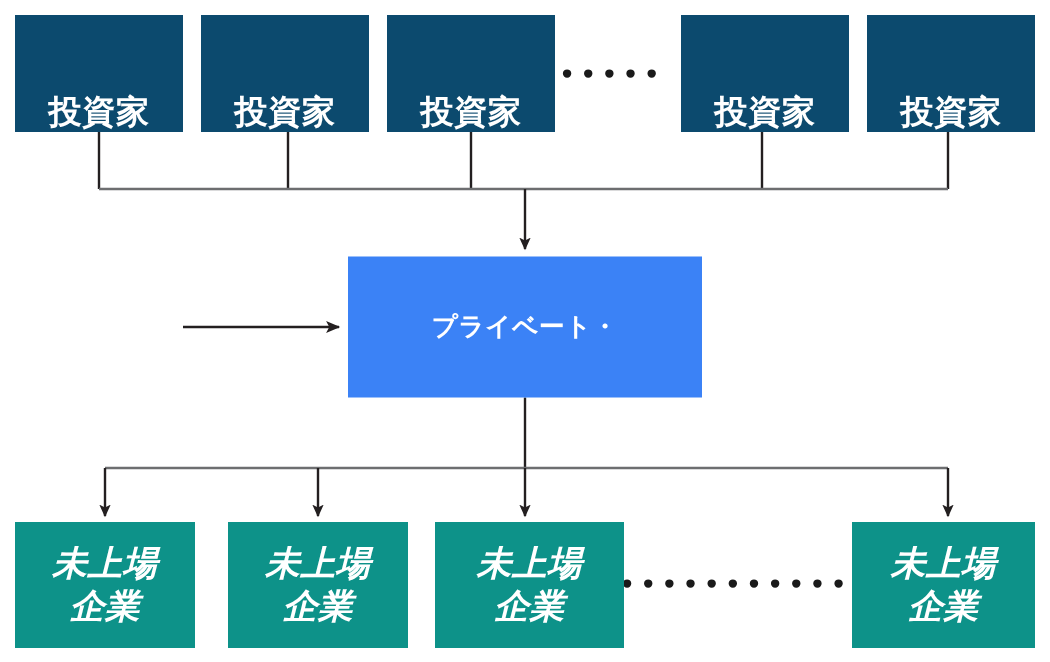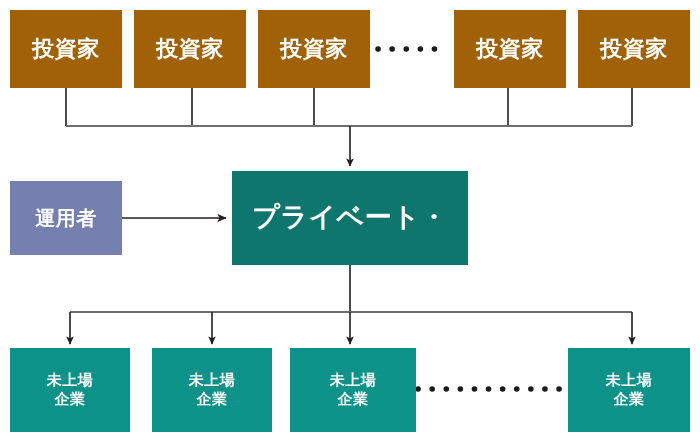--- a/index.html
+++ b/index.html
@@ -21,34 +21,36 @@
     align-items: center;
     justify-content: center;
     text-align: center;
     color: #ffffff;
     font-weight: bold;
     line-height: 1.25;
     box-sizing: border-box;
     letter-spacing: 0.5px;
   }
   .node-investor {
-    background: #a16207;
+    background: #0c4a6e;
     font-size: 22px;
+    align-items: flex-end;
   }
   .node-manager {
     background: #7680ae;
     font-size: 20px;
   }
   .node-fund {
-    background: #0f766e;
-    font-size: 27px;
+    background: #3b82f6;
+    font-size: 17px;
   }
   .node-company {
     background: #0d9289;
-    font-size: 15px;
+    font-size: 23px;
+    font-style: italic;
   }
   .node-label {
     display: block;
     padding: 0 4px;
   }
   svg.connectors {
     position: absolute;
     left: 0;
     top: 0;
     width: 700px;
@@ -125,23 +127,20 @@
   </div>
 
   <div class="node node-investor" style="left:454px; top:10px; width:112px; height:78px;">
     <span class="node-label">投資家</span>
   </div>
 
   <div class="node node-investor" style="left:578px; top:10px; width:112px; height:78px;">
     <span class="node-label">投資家</span>
   </div>
 
-  <div class="node node-manager" style="left:10px; top:181px; width:112px; height:74px;">
-    <span class="node-label">運用者</span>
-  </div>
 
   <div class="node node-fund" style="left:232px; top:171px; width:236px; height:94px;">
     <span style="display: block;">
       <span class="node-label">プライベート・</span>
     </span>
   </div>
 
   <div class="node node-company" style="left:10px; top:348px; width:120px; height:84px;">
     <span style="display: block;">
       <span class="node-label">未上場</span>

